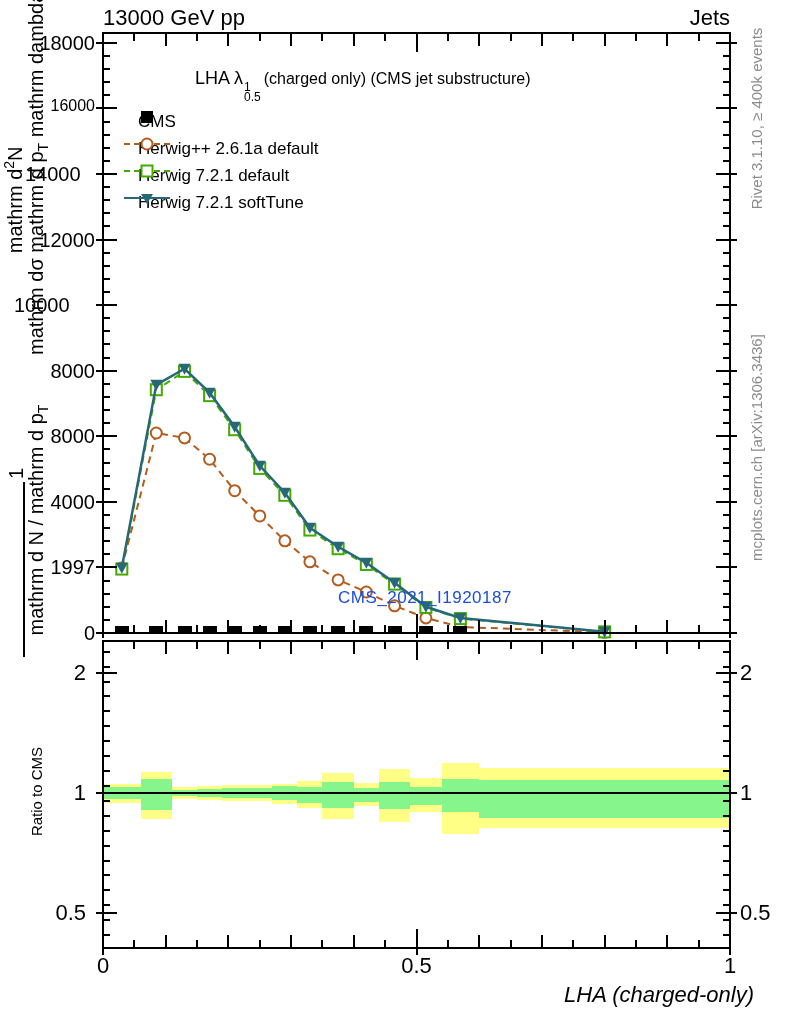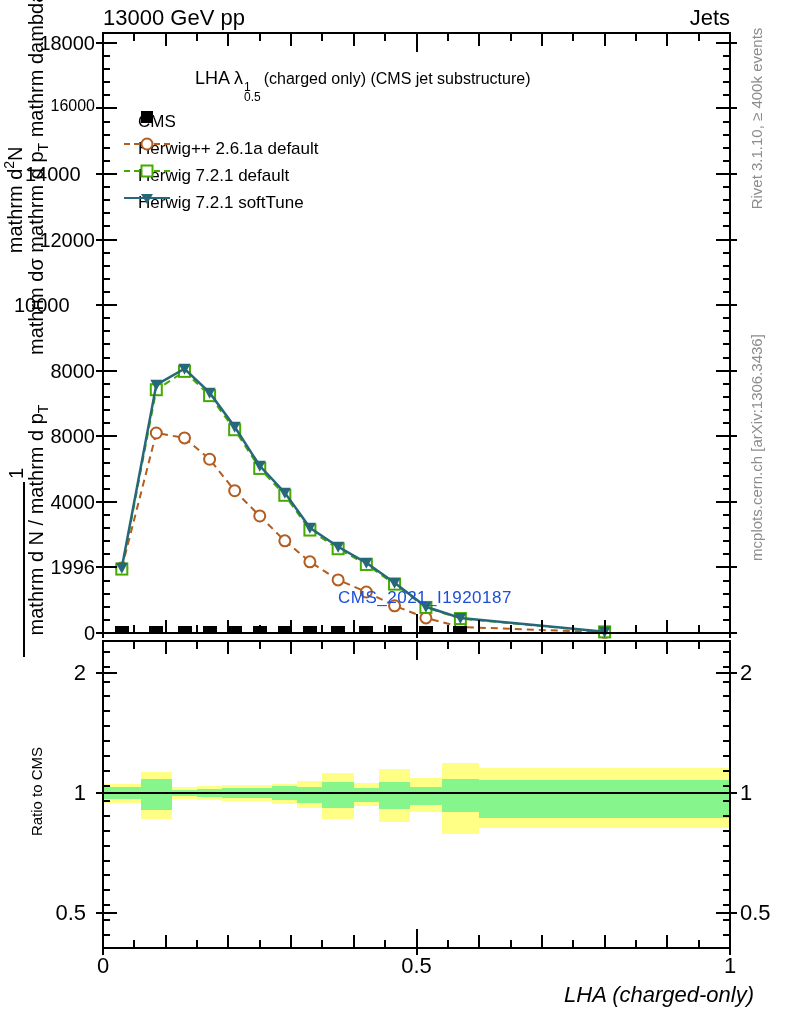--- a/index.html
+++ b/index.html
@@ -422,21 +422,21 @@
   </div>
 
   <div class="abs rot" style="width:110px;left:-19px;top:783px;font-size:15px;text-align:center;">Ratio to CMS</div>
 
   <div class="abs rot sidenote" style="width:200px;left:656px;top:110px;">Rivet 3.1.10, ≥ 400k events</div>
   <div class="abs rot sidenote" style="width:330px;left:591px;top:439px;">mcplots.cern.ch [arXiv:1306.3436]</div>
 
   <div class="abs hdr" style="right:32px;top:982px;font-style:italic;">LHA (charged-only)</div>
 
 <div class="ticklab" style="left: 25px; width: 70px; top: 622px; font-size: 20px; text-align: right;">0</div>
-    <div class="ticklab" style="left: 25px; width: 70px; top: 556.426px; font-size: 20px; text-align: right;">1996</div>
+    <div class="ticklab" style="left: 25px; width: 70px; top: 556.426px; font-size: 20px; text-align: right;">1997</div>
     <div class="ticklab" style="left: 25px; width: 70px; top: 490.852px; font-size: 20px; text-align: right;">4000</div>
     <div class="ticklab" style="left: 25px; width: 70px; top: 425.279px; font-size: 20px; text-align: right;">8000</div>
     <div class="ticklab" style="left: 25px; width: 70px; top: 359.705px; font-size: 20px; text-align: right;">8000</div>
     <div class="ticklab" style="left: 14px; width: 70px; top: 294.131px; font-size: 20px; text-align: left;">10000</div>
     <div class="ticklab" style="left: 25px; width: 70px; top: 228.557px; font-size: 20px; text-align: right;">12000</div>
     <div class="ticklab" style="left: 25px; width: 70px; top: 162.984px; font-size: 20px; text-align: left;">14000</div>
     <div class="ticklab" style="left: 25px; width: 70px; top: 97.4098px; font-size: 16px; text-align: right;">16000</div>
     <div class="ticklab" style="left: 25px; width: 70px; top: 31.8361px; font-size: 20px; text-align: right;">18000</div>
     <div class="ticklab" style="left: 73px; width: 60px; top: 953px; font-size: 22px; text-align: center;">0</div>
     <div class="ticklab" style="left: 386.5px; width: 60px; top: 953px; font-size: 22px; text-align: center;">0.5</div>

